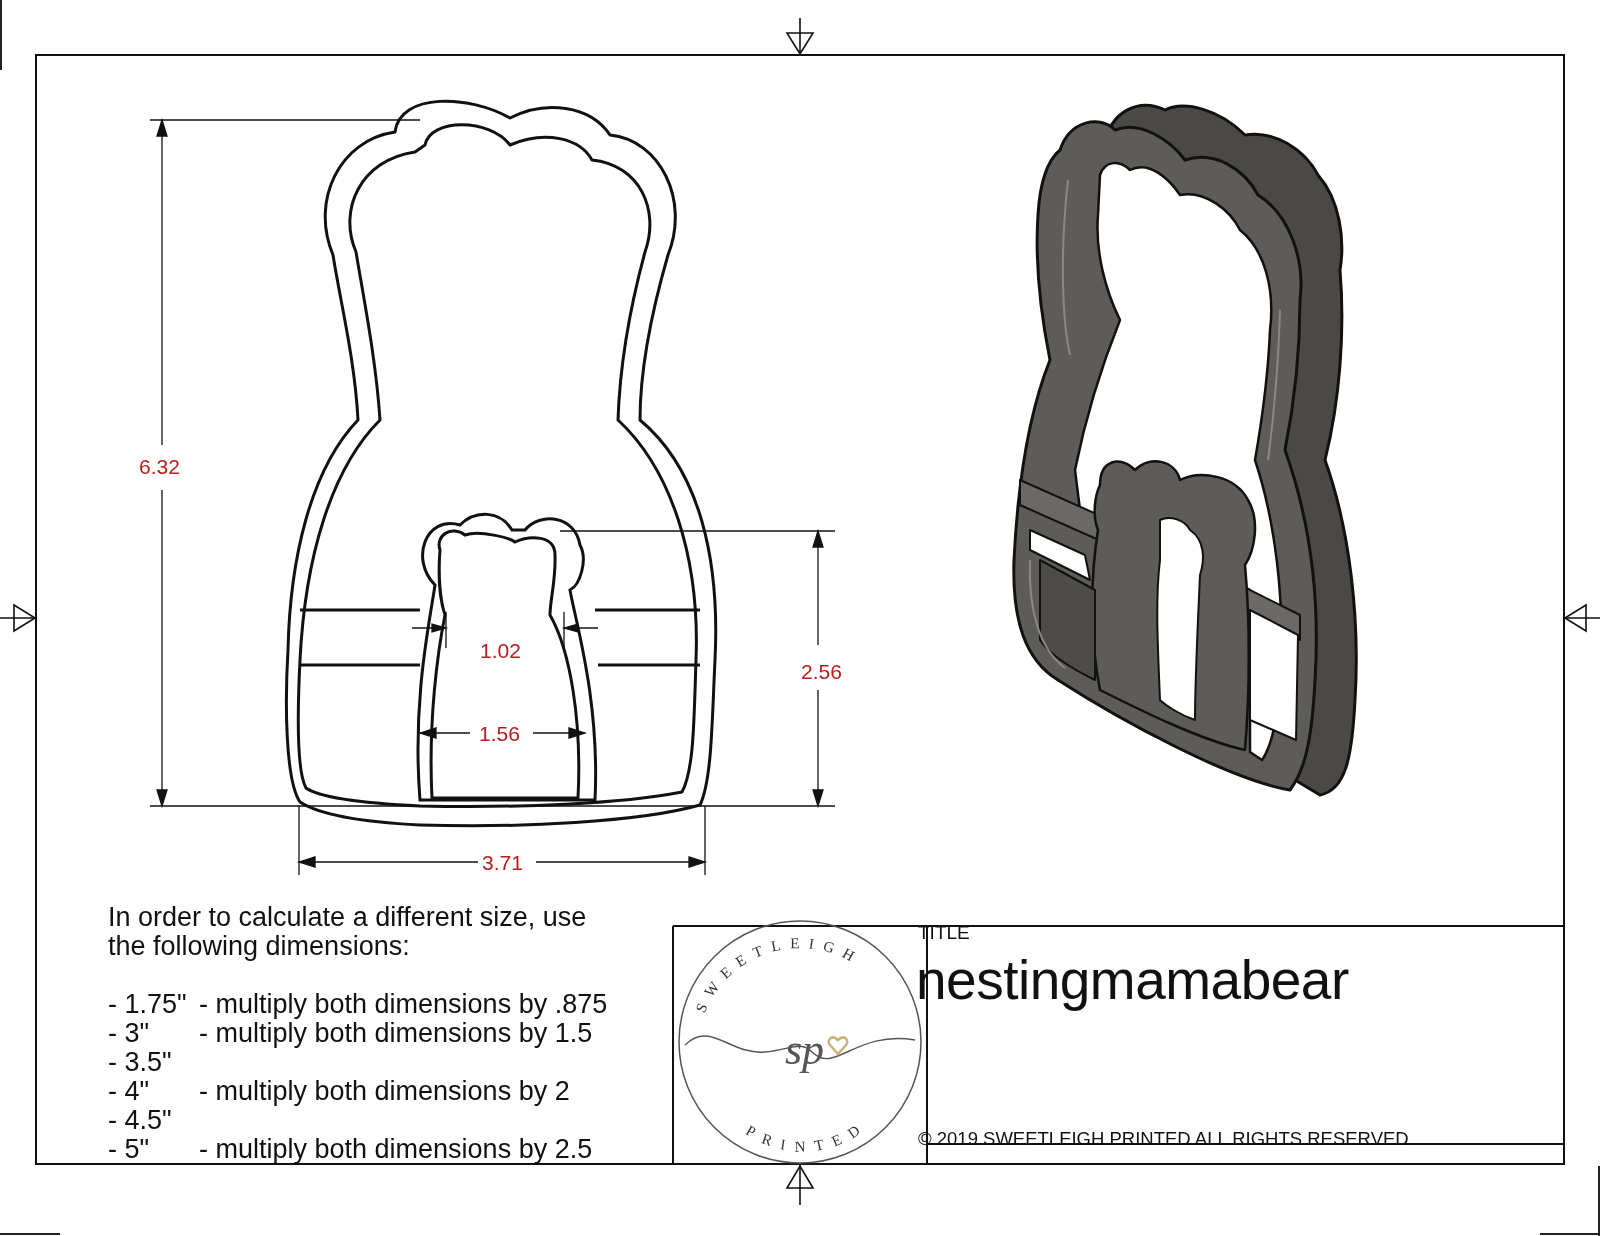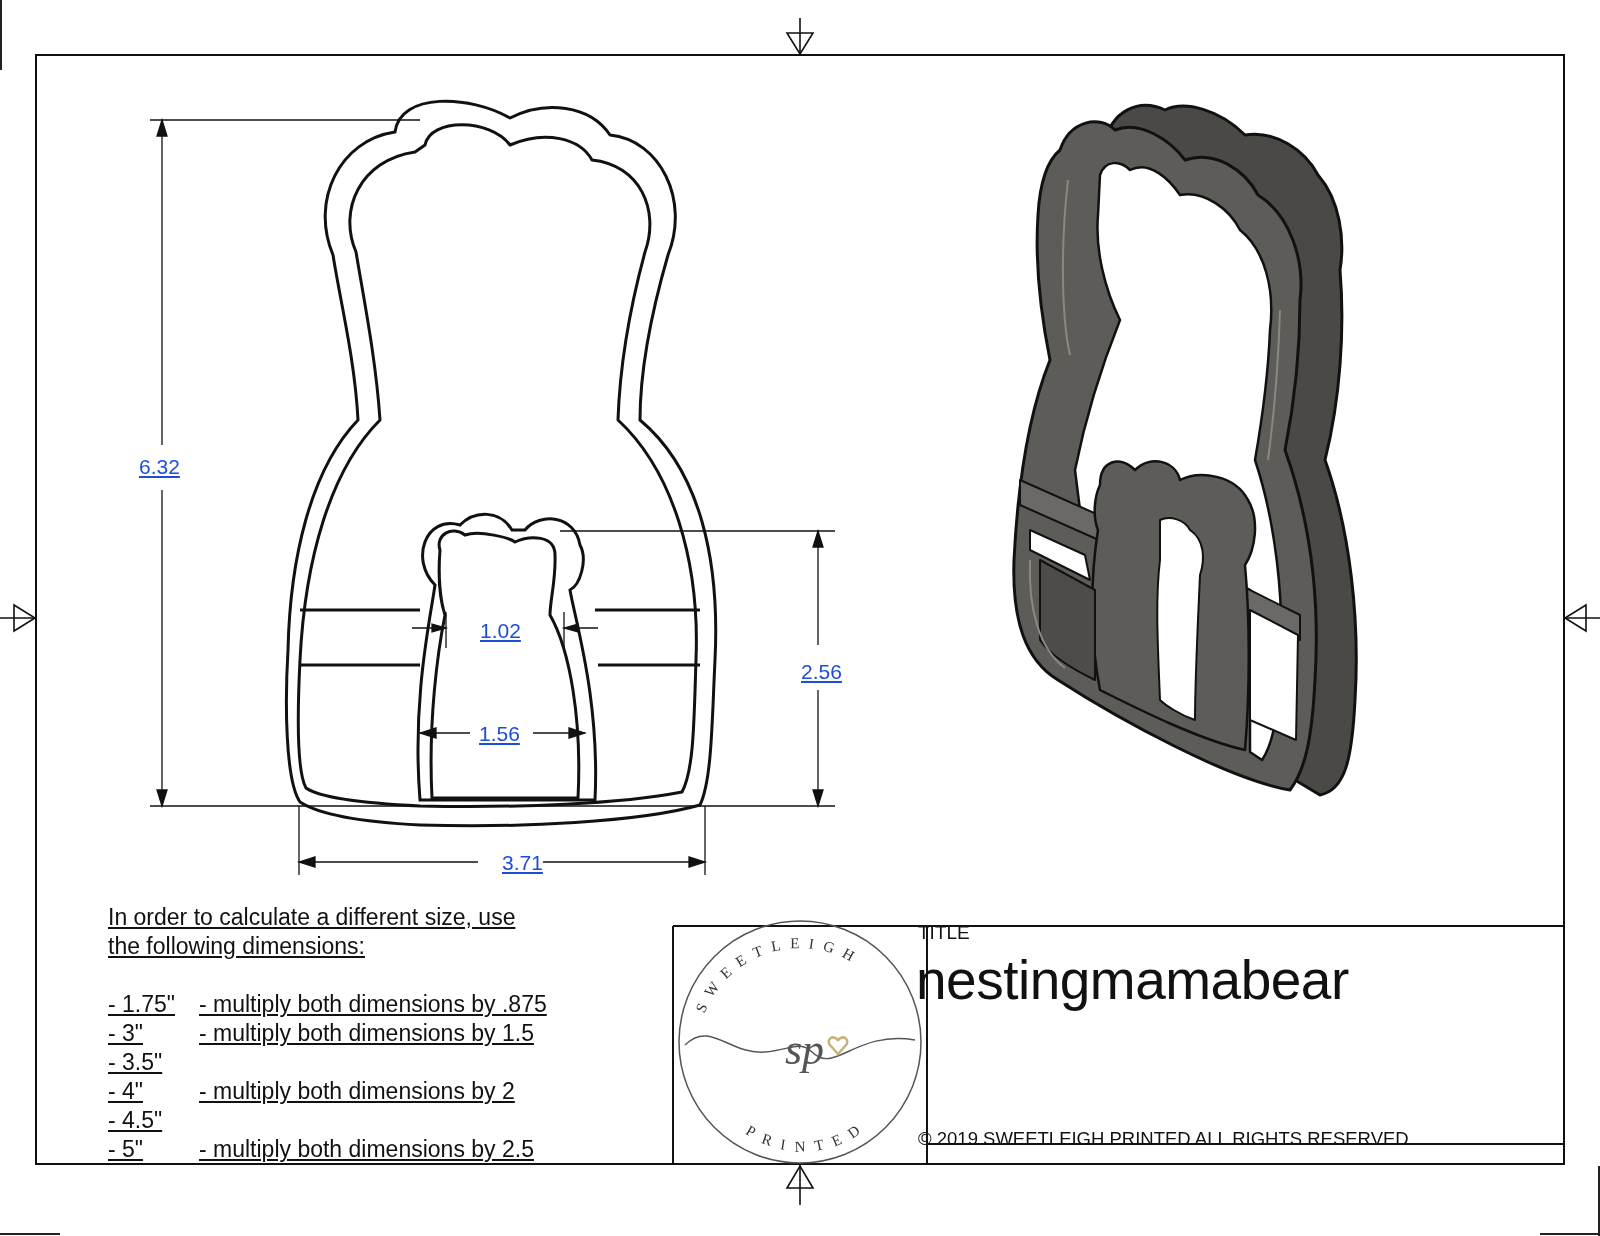--- a/index.html
+++ b/index.html
@@ -1,20 +1,20 @@
 <!DOCTYPE html>
 <html><head>
   <meta charset="utf-8">
   <style>
     html, body { margin: 0; padding: 0; background: #ffffff; }
     body { width: 1600px; height: 1236px; position: relative; overflow: hidden;
            font-family: "Liberation Sans", sans-serif; color: #111; }
     svg.full { position: absolute; left: 0; top: 0; }
-    .dim-label { position: absolute; font-size: 21px; color: #1d4ed8; background: #fff; line-height: 1; white-space: nowrap; text-decoration: underline; }
-    .notes { position: absolute; left: 108px; top: 903px; font-size: 23px; line-height: 29px; color: #111; text-decoration: underline; }
+    .dim-label { position: absolute; font-size: 21px; color: #b91c1c; background: #fff; line-height: 1; white-space: nowrap; }
+    .notes { position: absolute; left: 108px; top: 903px; font-size: 27px; line-height: 29px; color: #111; }
     .notes .intro { margin-bottom: 29px; }
     .notes .row { display: flex; white-space: nowrap; }
     .notes .size { width: 91px; }
     .tb-title-label { position: absolute; left: 918px; top: 922px; font-size: 19px; text-align: center; }
     .tb-title { position: absolute; left: 916px; top: 948px; font-size: 55px; letter-spacing: -0.5px; }
     .tb-copy { position: absolute; left: 918px; top: 1128px; font-size: 18.5px; white-space: nowrap; text-align: right; }
   </style>
 </head>
 <body>
 
@@ -190,22 +190,22 @@
     <path d="M1250,610 L1298,635 L1296,740 L1250,720 Z" fill="#ffffff" stroke-width="2"></path>
 
     <path d="M1068,180 C1060,250 1062,320 1070,355" fill="none" stroke="#8a8883" stroke-width="2"></path>
     <path d="M1280,310 C1278,380 1272,430 1268,460" fill="none" stroke="#8a8883" stroke-width="2"></path>
     <path d="M1030,560 C1028,610 1040,650 1065,668" fill="none" stroke="#8a8883" stroke-width="2"></path>
   </g>
 </svg>
 
 <div class="dim-label" style="left:139px; top:456px;">6.32</div>
 <div class="dim-label" style="left:801px; top:661px;">2.56</div>
-<div class="dim-label" style="left:502px; top:852px;">3.71</div>
-<div class="dim-label" style="left:480px; top:620px;">1.02</div>
+<div class="dim-label" style="left:482px; top:852px;">3.71</div>
+<div class="dim-label" style="left:480px; top:640px;">1.02</div>
 <div class="dim-label" style="left:479px; top:723px;">1.56</div>
 
 <div class="notes">
   <div>In order to calculate a different size, use</div>
   <div class="intro">the following dimensions:</div>
   <div class="row">
     <span class="size">- 1.75"</span>
     <span>- multiply both dimensions by .875</span>
   </div>
   <div class="row">

